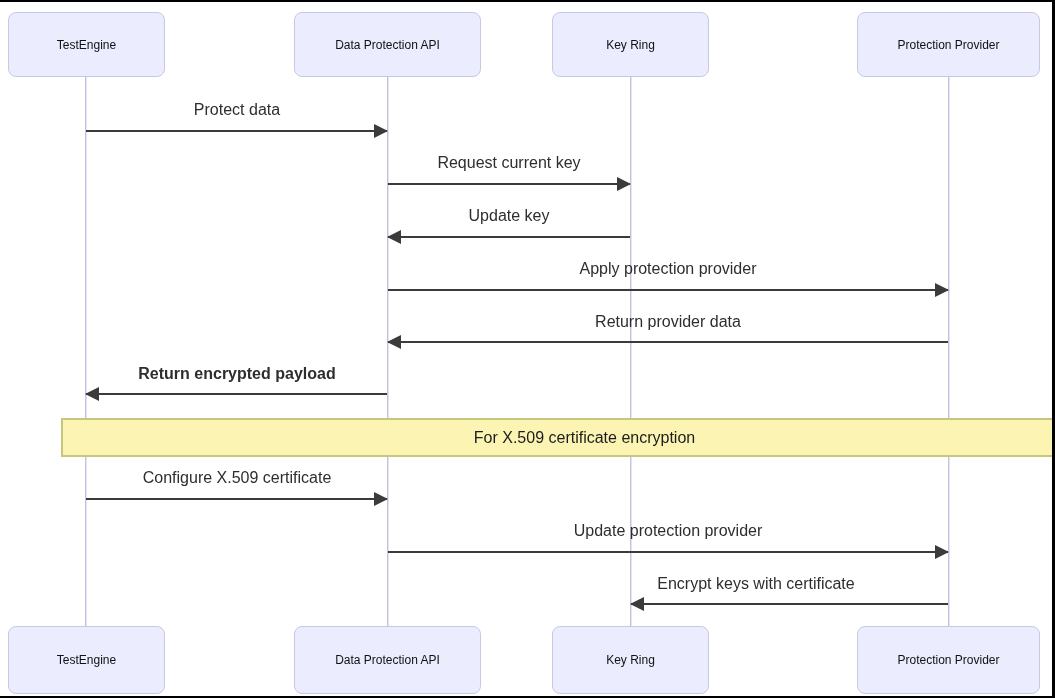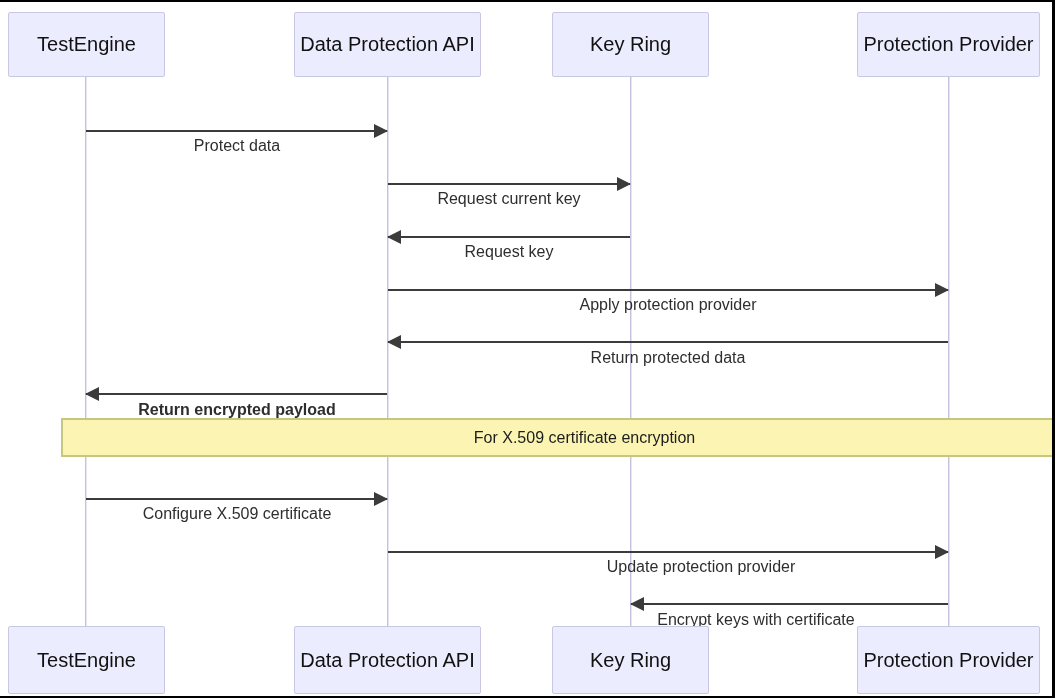--- a/index.html
+++ b/index.html
@@ -21,35 +21,34 @@
     top: 75px;
     height: 549px;
     background: #c3c3e0;
     border-right: 1px solid #e4e4f4;
   }
   .actor {
     position: absolute;
     box-sizing: border-box;
     background: #ececff;
     border: 1px solid #c8c8e6;
-    border-radius: 2px;
+    border-radius: 8px;
     display: flex;
     align-items: center;
     justify-content: center;
-    font-size: 20px;
+    font-size: 12px;
     color: #111111;
   }
   .msg-label {
     position: absolute;
     transform: translateX(-50%);
     font-size: 16px;
     color: #2e2e2e;
     white-space: nowrap;
     line-height: 20px;
-    margin-top: 36px;
   }
   .arrow {
     position: absolute;
     height: 0;
     border-top: 2px solid #3b3b3b;
   }
   .arrow .head {
     position: absolute;
     width: 0; height: 0;
     top: -8px;
@@ -96,50 +95,50 @@
   <div class="msg-label" style="left:237px;top:98px;">Protect data</div>
   <div class="arrow right" style="left:86px;top:128px;width:301px;">
       <i class="head"></i>
     </div>
 
   <div class="msg-label" style="left:509px;top:151px;text-align:right;">Request current key</div>
   <div class="arrow right" style="left:388px;top:181px;width:242px;">
       <i class="head"></i>
     </div>
 
-  <div class="msg-label" style="left:509px;top:204px;">Request key</div>
+  <div class="msg-label" style="left:509px;top:204px;">Update key</div>
   <div class="arrow left" style="left:388px;top:234px;width:242px;">
       <i class="head"></i>
     </div>
 
   <div class="msg-label" style="left:668px;top:257px;">Apply protection provider</div>
   <div class="arrow right" style="left:388px;top:287px;width:560px;">
       <i class="head"></i>
     </div>
 
-  <div class="msg-label" style="left:668px;top:310px;">Return protected data</div>
+  <div class="msg-label" style="left:668px;top:310px;">Return provider data</div>
   <div class="arrow left" style="left:388px;top:339px;width:560px;">
       <i class="head"></i>
     </div>
 
   <div class="msg-label" style="left:237px;top:362px;font-weight:bold;">Return encrypted payload</div>
   <div class="arrow left" style="left:86px;top:391px;width:301px;">
       <i class="head"></i>
     </div>
 
   <div class="note" style="left:61px;top:404px;width:1047px;height:39px;margin-top:12px;">
     <span>For X.509 certificate encryption</span>
   </div>
 
   <div class="msg-label" style="left:237px;top:466px;">Configure X.509 certificate</div>
   <div class="arrow right" style="left:86px;top:496px;width:301px;">
       <i class="head"></i>
     </div>
 
-  <div class="msg-label" style="left:701px;top:519px;text-align:right;">Update protection provider</div>
+  <div class="msg-label" style="left:668px;top:519px;text-align:right;">Update protection provider</div>
   <div class="arrow right" style="left:388px;top:549px;width:560px;">
       <i class="head"></i>
     </div>
 
   <div class="msg-label" style="left:756px;top:572px;">Encrypt keys with certificate</div>
   <div class="arrow left" style="left:631px;top:601px;width:317px;">
       <i class="head"></i>
     </div>
 
   <div class="actor" style="left:8px;top:624px;width:157px;height:68px;">

